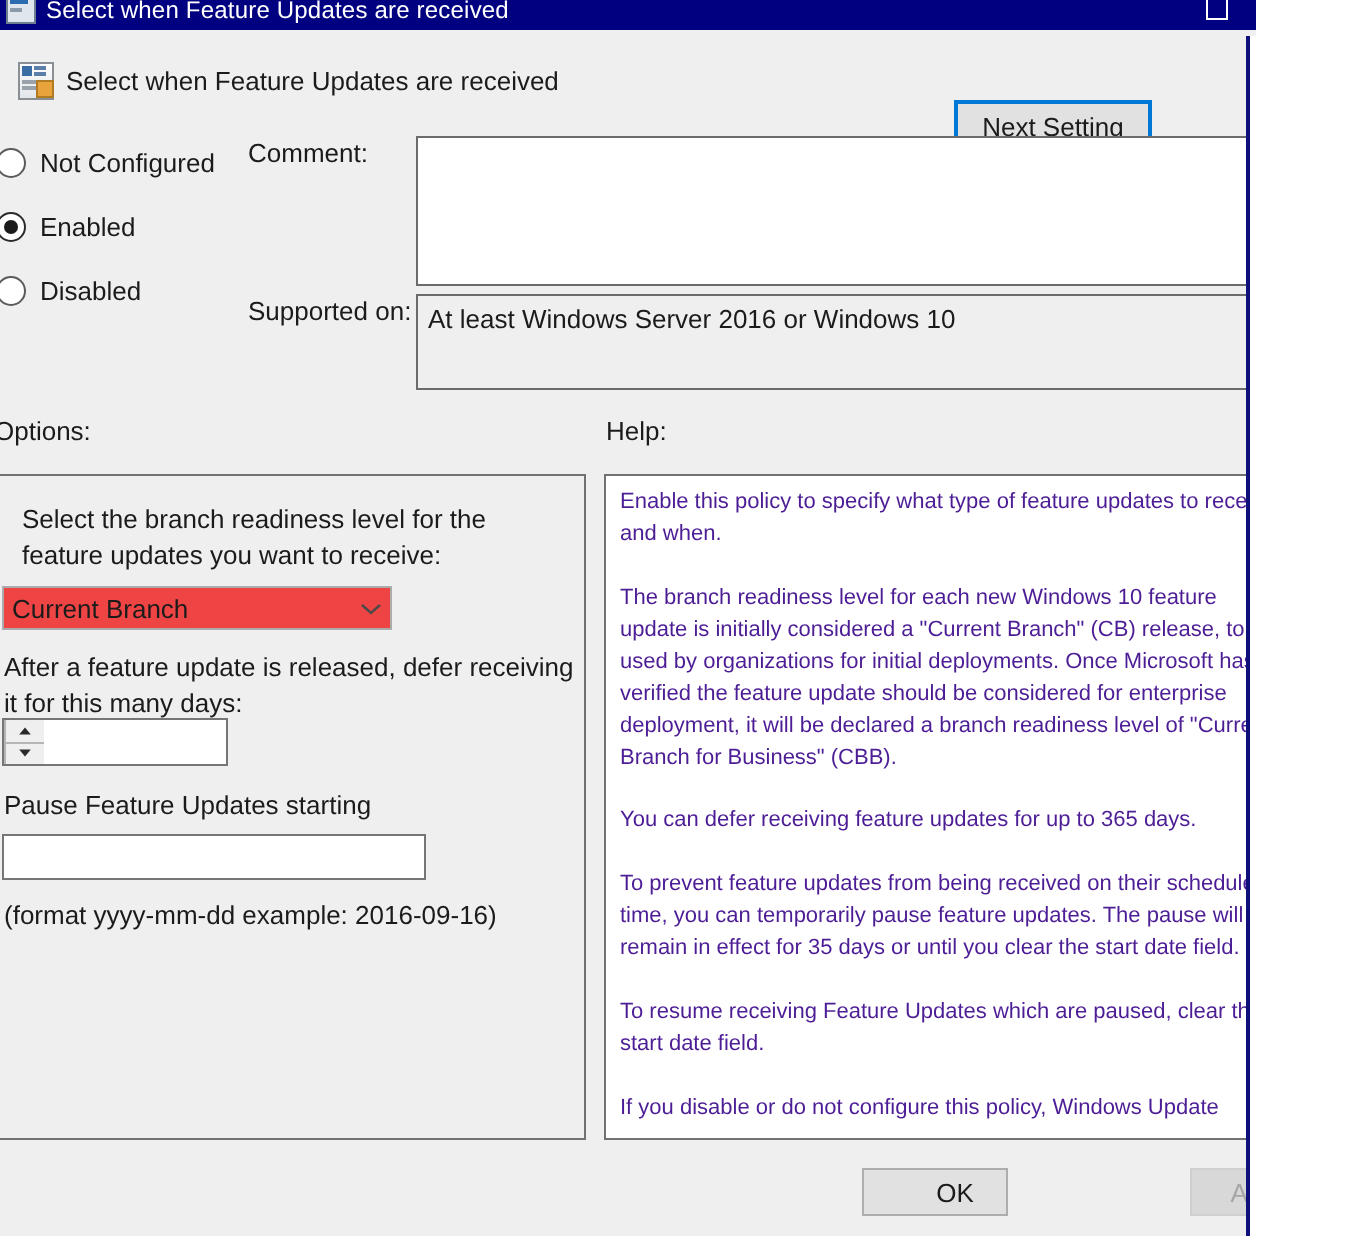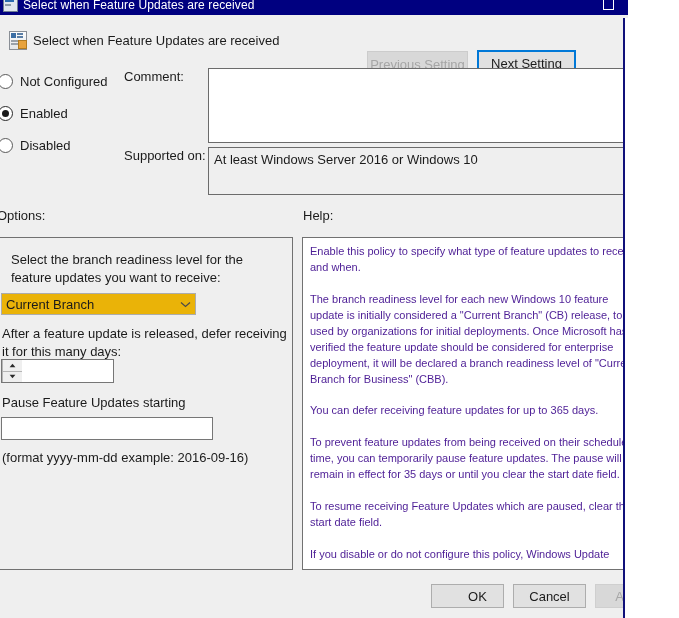--- a/index.html
+++ b/index.html
@@ -230,21 +230,21 @@
   }
   #branch-label   { left: 17px; top: 13px; width: 275px; }
   #defer-label    { left: 8px; top: 87px; width: 285px; }
   #pause-label    { left: 8px; top: 156px; width: 275px; }
   #format-hint    { left: 8px; top: 211px; width: 285px; }
 
   #branch-combo {
     position: absolute;
     left: 7px; top: 55px;
     width: 195px; height: 22px;
-    background: #eab308;
+    background: #ef4444;
     border: 1px solid #acacac;
     box-sizing: border-box;
     display: flex;
     align-items: center;
     cursor: default;
   }
   #branch-combo .val {
     flex: 1 1 auto;
     font-size: 13px;
     color: #1b1b1b;
@@ -415,21 +415,20 @@
     <div class="hdr-icon">
       <div class="page"></div>
       <div class="tl"></div>
         <div class="l1"></div>
         <div class="l2"></div>
       <div class="l3"></div>
         <div class="l4"></div>
         <div class="flag"></div>
     </div>
     <div class="hdr-title">Select when Feature Updates are received</div>
-    <div class="nav-btn disabled" id="prev-setting-button">Previous Setting</div>
     <div class="nav-btn focused" id="next-setting-button">Next Setting</div>
   </div>
 
   <div style="position:absolute;left:-2px;top:70px;">
     <div style="display:flex;align-items:center;height:22px;">
       <span style="display:inline-block;width:13px;height:13px;border:1px solid #5a5a5a;border-radius:50%;background:#ffffff;margin-right:7px;"></span>
       <span style="font-size:13px;color:#1b1b1b;">Not Configured</span>
     </div>
     <div style="display:flex;align-items:center;height:22px;margin-top:10px;">
       <span style="display:inline-block;position:relative;width:13px;height:13px;border:1px solid #2a2a2a;border-radius:50%;background:#ffffff;margin-right:7px;">
@@ -537,19 +536,18 @@
       <div id="help-scroll-thumb"></div>
       <div class="arrow bottom">
         <svg width="9" height="6" viewBox="0 0 9 6">
             <path d="M1,1 L4.5,4.5 L8,1" stroke="#606060" stroke-width="1.3" fill="none"></path>
           </svg>
       </div>
     </div>
   </div>
 
   <div class="dlg-btn" id="ok-button">OK</div>
-  <div class="dlg-btn" id="cancel-button">Cancel</div>
   <div class="dlg-btn disabled" id="apply-button">Apply</div>
 
   <div id="bleed-strip"></div>
   <div id="right-border-inner"></div>
 
 </div>
 
 </body></html>

